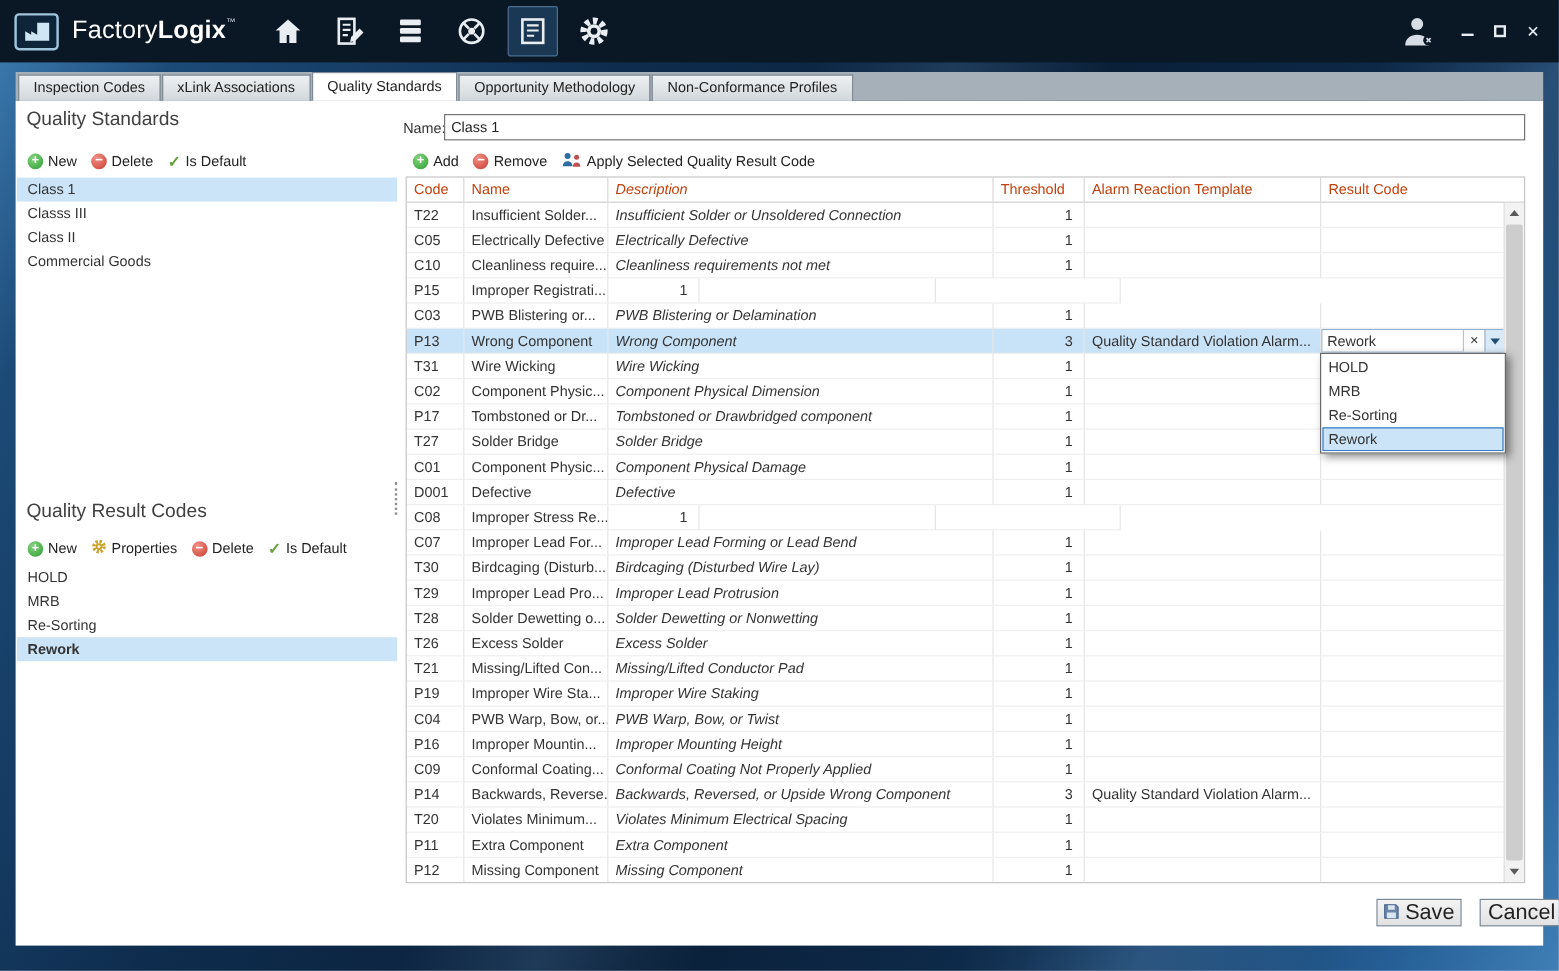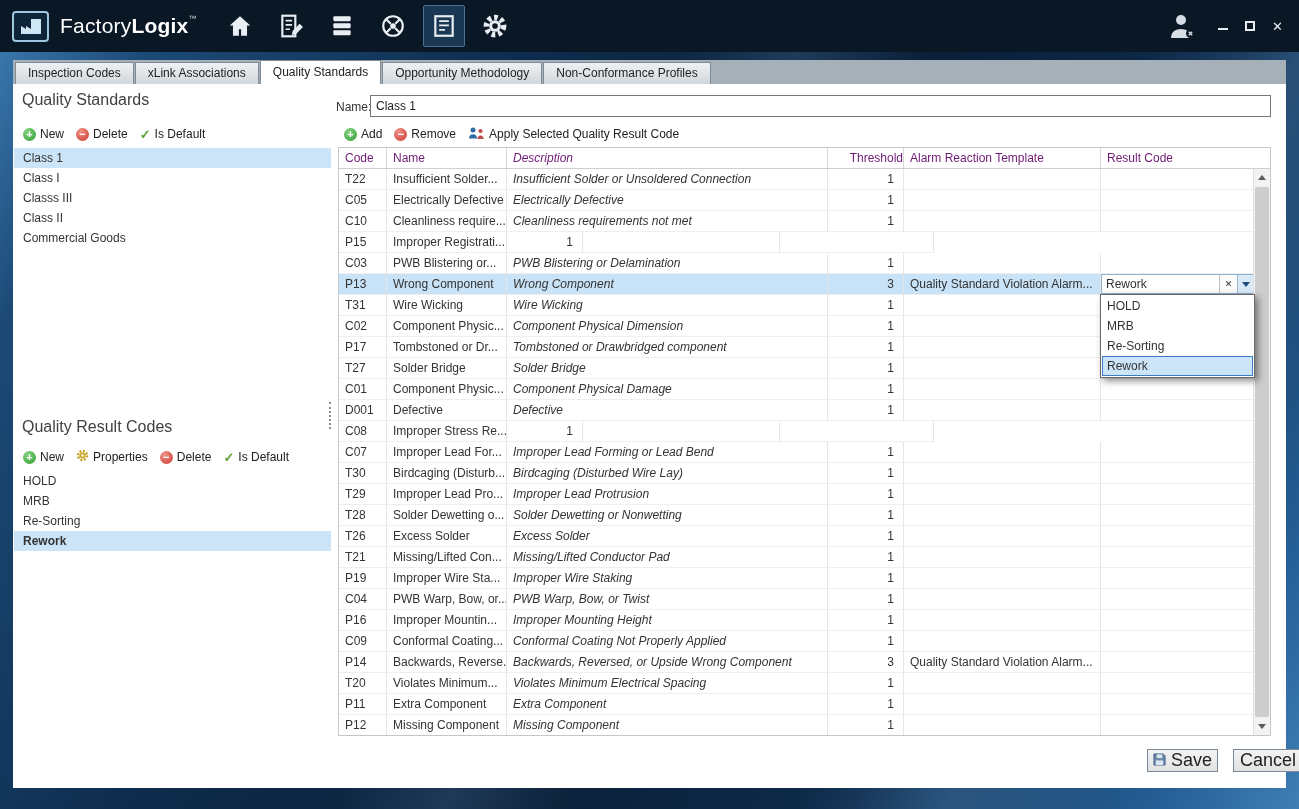--- a/index.html
+++ b/index.html
@@ -75,24 +75,24 @@
   .splitter{ position:absolute; left:316px; top:318px; height:27px; border-left:2px dotted #8f8f8f; }
 
   .name-label{ position:absolute; left:323px; top:16px; }
   .name-input{ position:absolute; left:357px; top:11px; width:901px; height:22px;
     border:1px solid #767676; padding:0 5px; font:12px "Liberation Sans",sans-serif; color:#222; background:#fff; }
 
   
   .table{ position:absolute; left:325px; top:63px; width:933px; height:589px;
     border:1px solid #c6c6c6; background:#fff; }
   .thead{ display:flex; height:21px; border-bottom:1px solid #cfcfcf; }
-  .hcell{ line-height:20px; padding-left:6px; border-right:1px solid #d8d8d8; color:#701a75;
+  .hcell{ line-height:20px; padding-left:6px; border-right:1px solid #d8d8d8; color:#c2410c;
     overflow:hidden; white-space:nowrap; }
   .col0{ width:48px; } .col1{ width:120px; } .col2{ width:321px;font-style:italic; }
-  .col3{ width:76px;text-align:right; } .col4{ width:197px; } .col5{ width:154px; border-right:none; }
+  .col3{ width:76px; } .col4{ width:197px; } .col5{ width:154px; border-right:none; }
   .tbody{ position:absolute; top:21px; left:0; width:916px; bottom:0; overflow:hidden; }
   .trow{ display:flex; height:21px; }
   .cell{ line-height:20px; padding-left:6px; border-right:1px solid #e6e6e6; border-bottom:1px solid #efefef;
     overflow:hidden; white-space:nowrap; }
   .cell.num{ text-align:right; padding-right:9px; padding-left:0; }
   .trow.selected .cell{ background:var(--row-selected,#c8e2f7); }
 
   .rc-edit{ padding:0 !important; display:flex; }
   .combo{ flex:1; display:flex; height:20px; background:#fff; border:1px solid #8fb0cc; align-items:stretch; }
   .combo-val{ flex:1; line-height:18px; padding-left:4px; overflow:hidden; white-space:nowrap; }
@@ -211,21 +211,20 @@
       <span class="ic-circle ic-red">−</span>
       <span>Delete</span>
     </span>
     <span class="tbtn">
       <span class="ic-check">✓</span>
       <span>Is Default</span>
     </span>
   </div>
   <div class="list" id="qs-list">
       <div class="list-item selected">Class 1</div>
-      <div class="list-item">Class I</div>
       <div class="list-item">Classs III</div>
       <div class="list-item">Class II</div>
       <div class="list-item">Commercial Goods</div>
     </div>
 
   <div class="splitter"></div>
 
   <div class="sec-title" id="qrc-title">Quality Result Codes</div>
   <div class="mini-toolbar" id="qrc-toolbar">
     <span class="tbtn">

